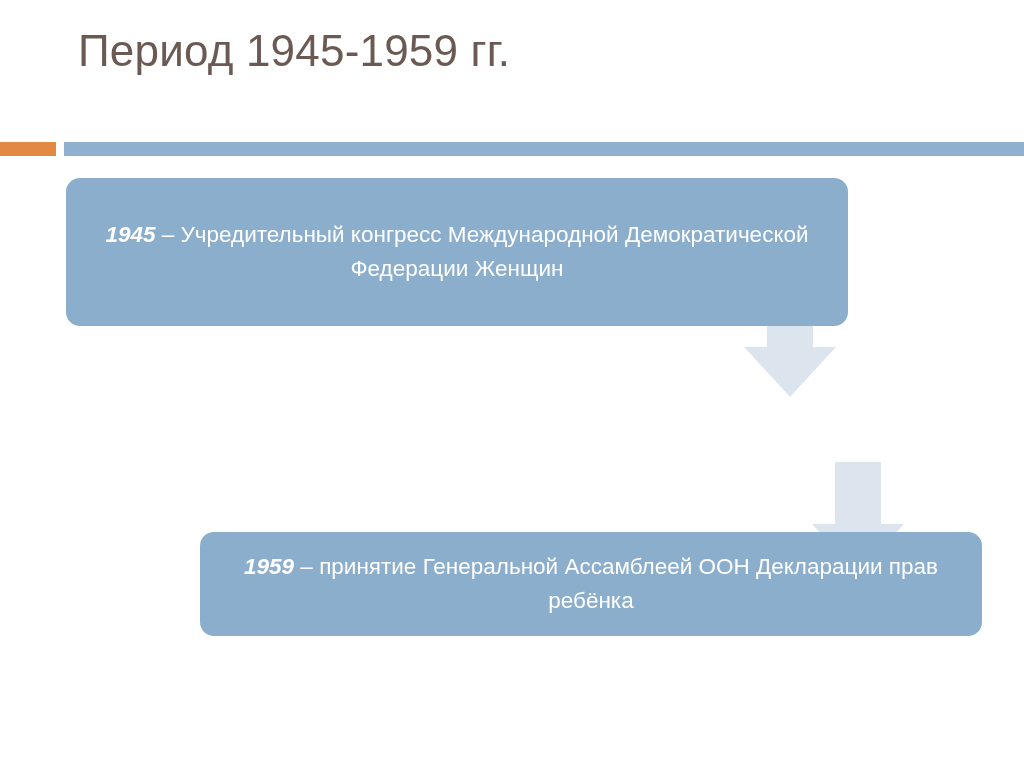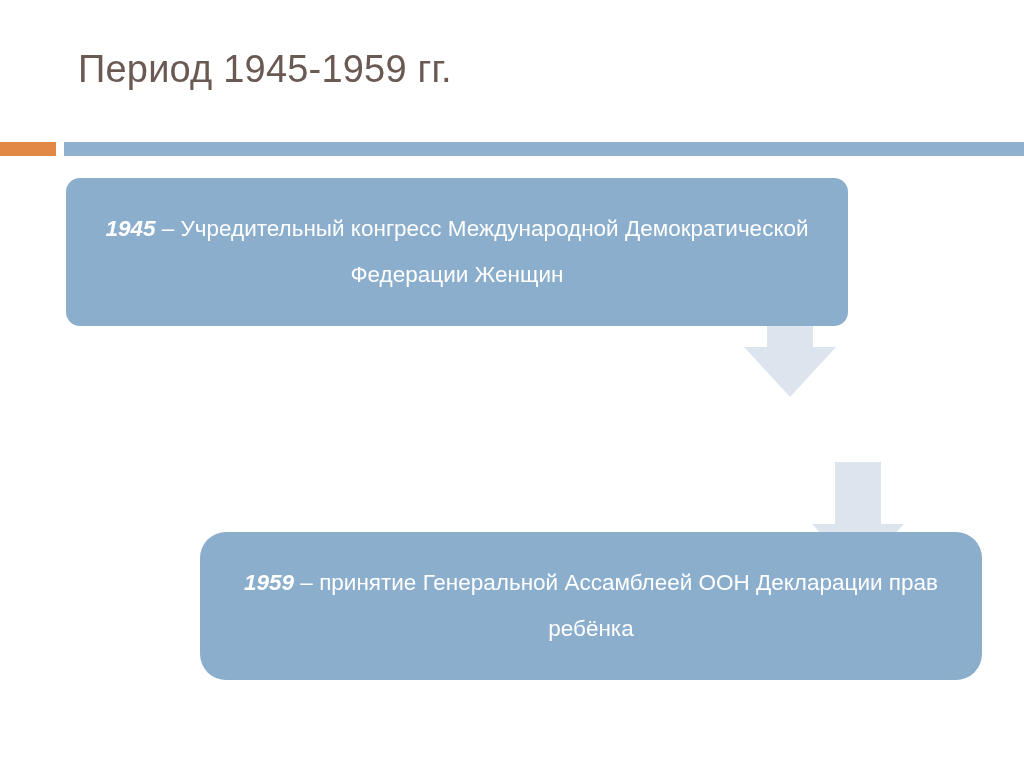--- a/index.html
+++ b/index.html
@@ -15,22 +15,22 @@
   }
   .slide {
     position: relative;
     width: 1024px;
     height: 767px;
     background: #ffffff;
   }
   .slide-title {
     position: absolute;
     left: 78px;
-    top: 48px;
-    font-size: 38px;
+    top: 26px;
+    font-size: 44px;
     color: #6b5a53;
     font-weight: normal;
     letter-spacing: 0.2px;
     white-space: nowrap;
   }
   .rule-accent {
     position: absolute;
     left: 0px;
     top: 142px;
     width: 56px;
@@ -53,36 +53,36 @@
     position: absolute;
     background: #8caecd;
     border-radius: 14px;
     box-sizing: border-box;
     display: flex;
     align-items: center;
     justify-content: center;
     text-align: center;
     color: #ffffff;
     font-size: 22.5px;
-    line-height: 46px;
+    line-height: 34px;
     padding: 18px 24px;
     z-index: 3;
   }
   .box .txt {
     display: block;
     width: 100%;
   }
   .box b {
     font-weight: bold;
     font-style: italic;
   }
 
   #box1 { left: 66px;  top: 178px; width: 782px; height: 148px; }
   #box2 { left: 133px; top: 355px; width: 782px; height: 148px; }
-  #box3 { left: 200px; top: 532px; width: 782px; height: 148px; border-radius: 26px; }
+  #box3 { left: 200px; top: 532px; width: 782px; height: 104px; }
 
   .arrow {
     position: absolute;
     z-index: 2;
   }
   #arrow1 { left: 744px; top: 285px; width: 92px; height: 112px; }
   #arrow2 { left: 812px; top: 462px; width: 92px; height: 112px; }
   .arrow svg { display: block; }
 </style>
 </head>

